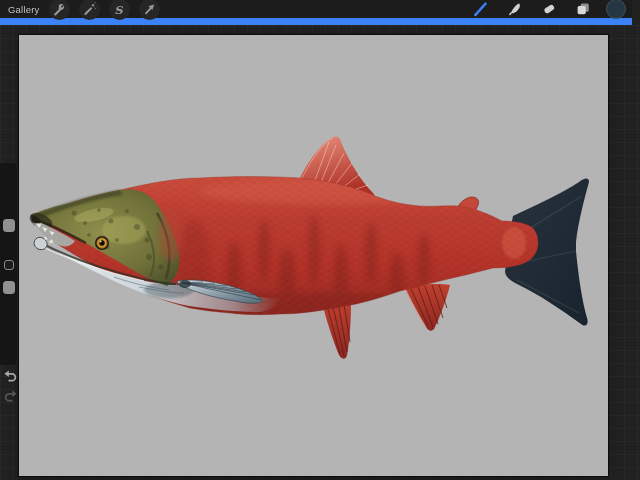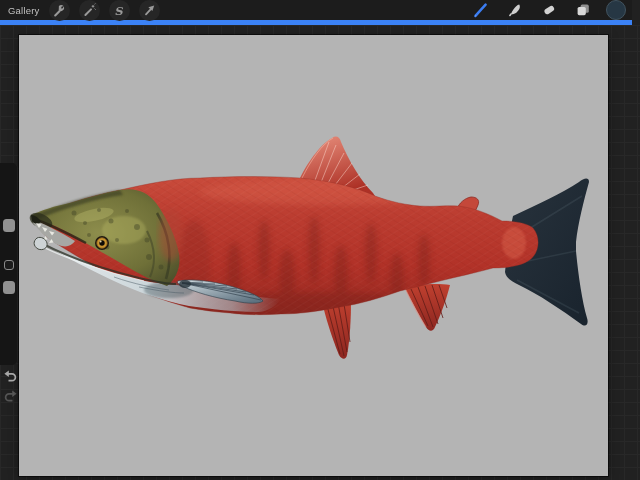--- a/index.html
+++ b/index.html
@@ -1,20 +1,20 @@
 <!DOCTYPE html>
 <html style="--accent: #3b7df2; --current-color: #263744; --canvas-bg: #b4b4b4;"><head>
 <meta charset="utf-8">
 <style>
   html,body{margin:0;padding:0;background:#000;}
   .app{position:relative;width:640px;height:480px;overflow:hidden;
        font-family:"Liberation Sans",sans-serif;background:#212121;}
   
   .topbar{position:absolute;left:0;top:0;width:632px;height:25px;
-          background:#1c1c1c;border-bottom:5px solid #3b82f6;
+          background:#1c1c1c;border-bottom:7px solid #3b82f6;
           display:flex;align-items:center;box-sizing:border-box;z-index:30;justify-content:center;}
   button{background:none;border:none;padding:0;margin:0;cursor:pointer;font-family:inherit;}
   .gallery{color:#c1c1c1;font-size:9.5px;margin-left:8px;letter-spacing:.2px;}
   .tools-left{display:flex;align-items:center;margin-left:9px;gap:9px;}
   .tools-right{display:flex;align-items:center;margin-left:auto;gap:13px;padding-right:6px;}
   .tbtn{width:21px;height:21px;border-radius:50%;background:#262626;
         display:flex;align-items:center;justify-content:center;}
   .tbtn.flat{background:transparent;}
   .tbtn svg{display:block;}
   .swatch{width:20px;height:20px;border-radius:50%;

